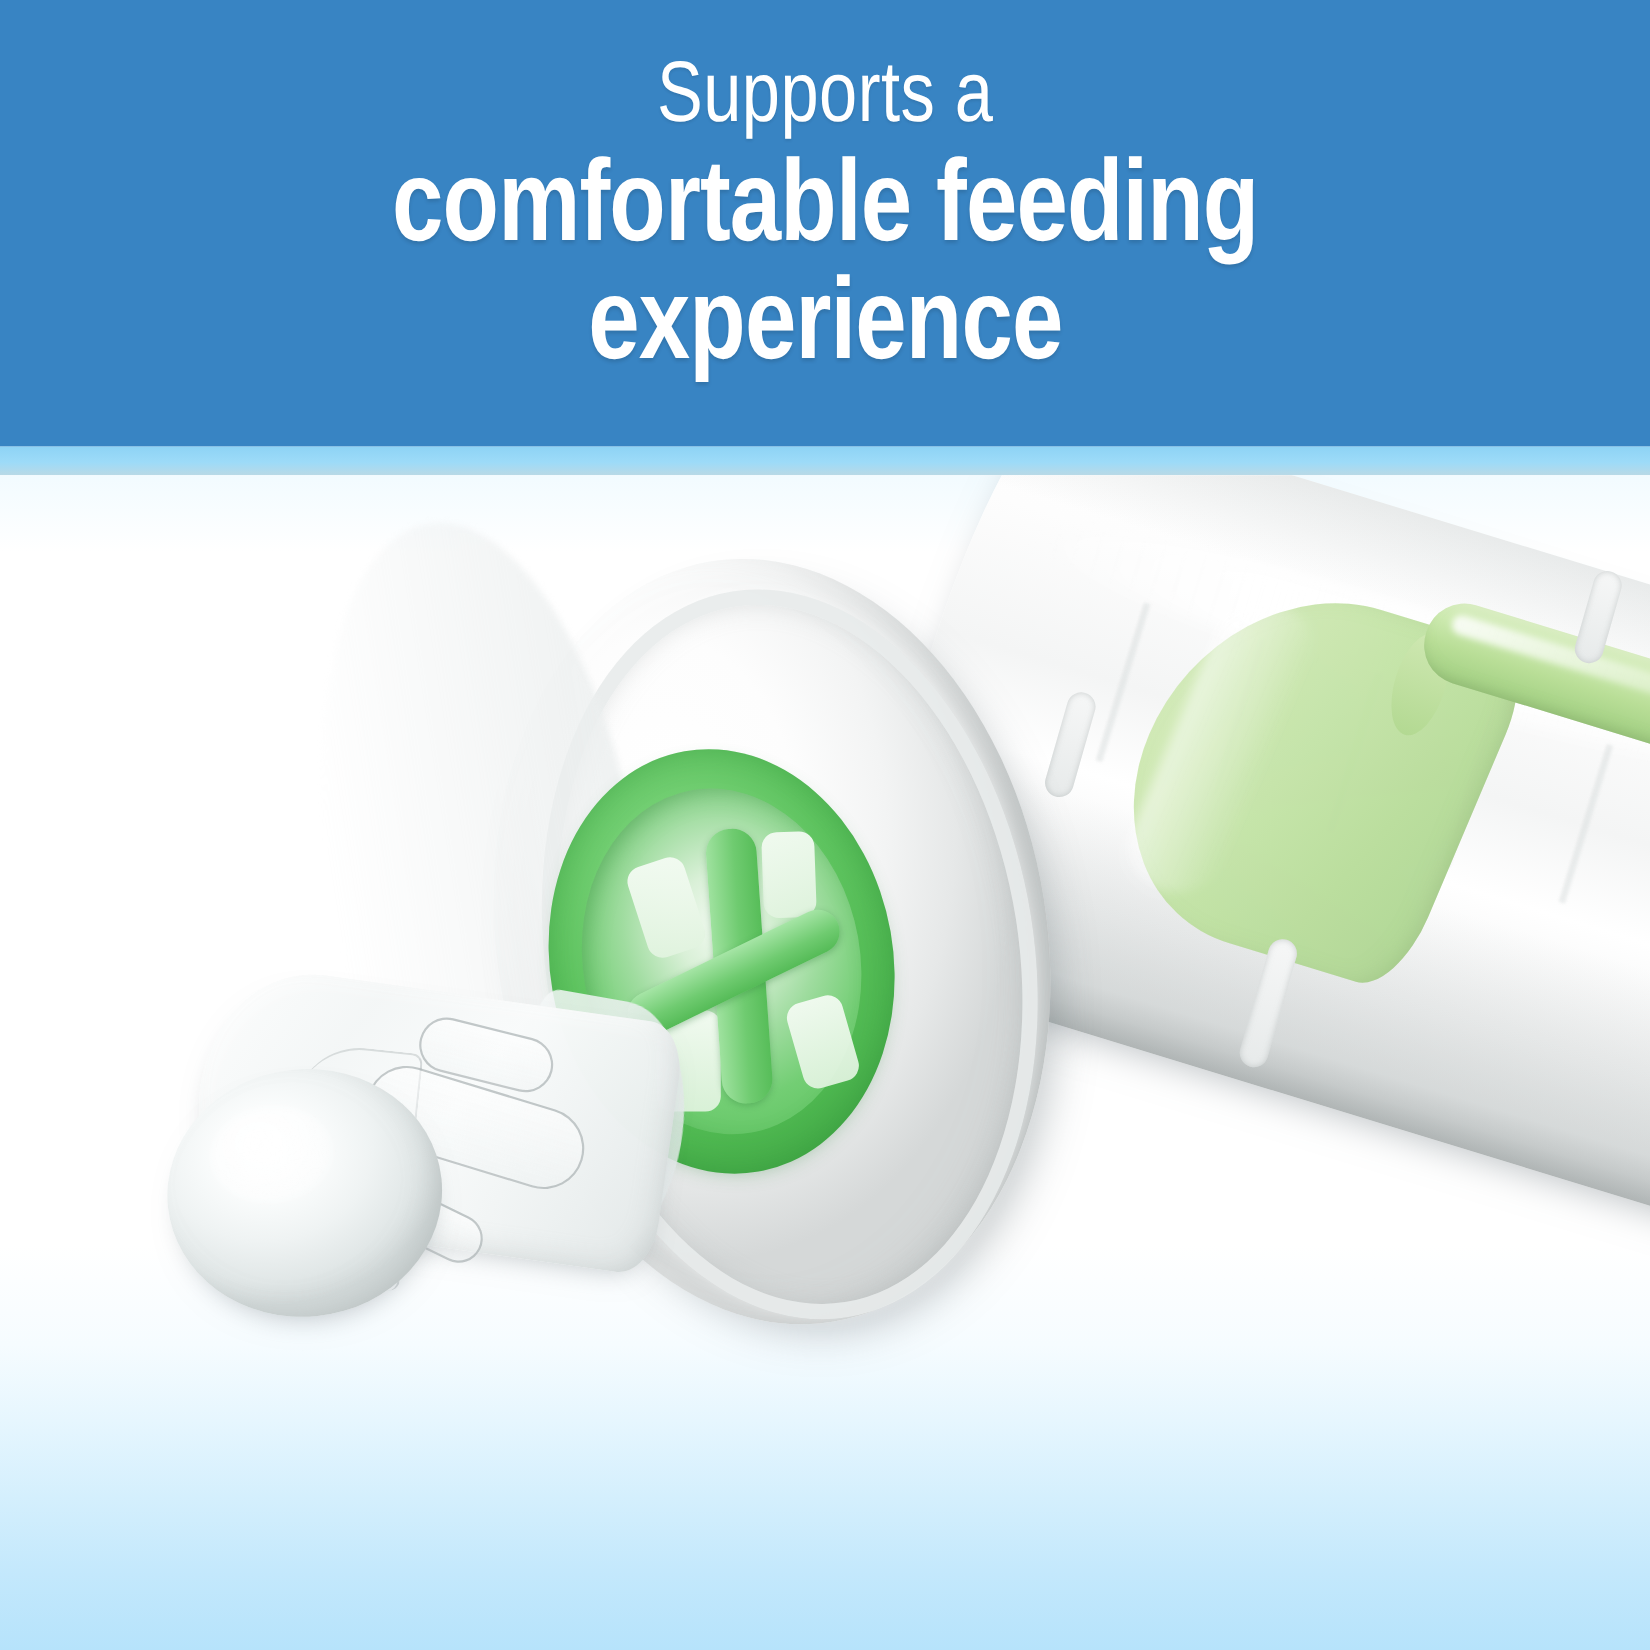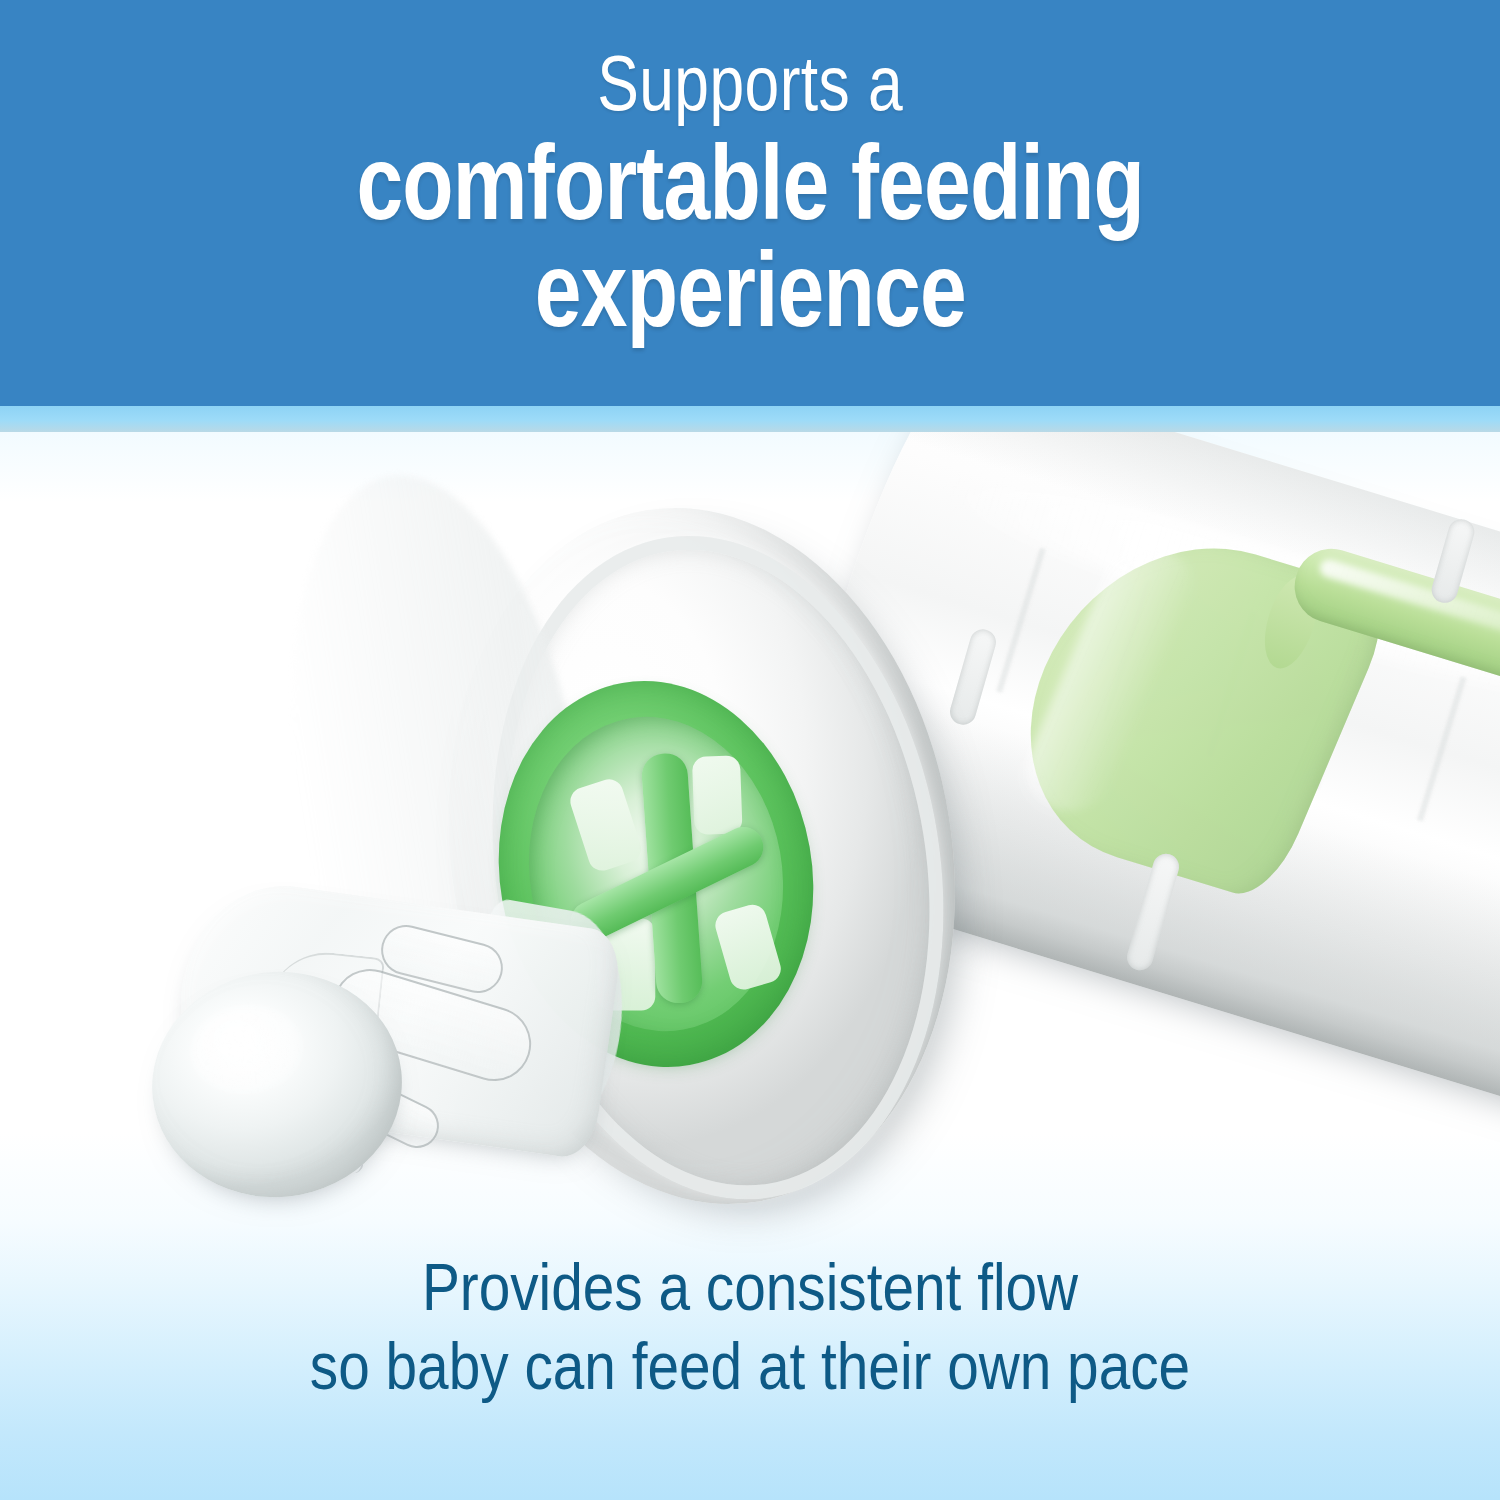--- a/index.html
+++ b/index.html
@@ -500,18 +500,14 @@
     <div class="teat-seam"></div>
     <div class="teat-petal tp1"></div>
     <div class="teat-petal tp2"></div>
     <div class="teat-petal tp3"></div>
     <div class="teat-bulb">
       <div class="teat-bulb-hl"></div>
     </div>
 
   </div>
 
-  <div class="footer-caption">
-    <div class="footer-line">Provides a consistent flow</div>
-    <div class="footer-line">so baby can feed at their own pace</div>
-  </div>
 
 </div>
 
 </body></html>

